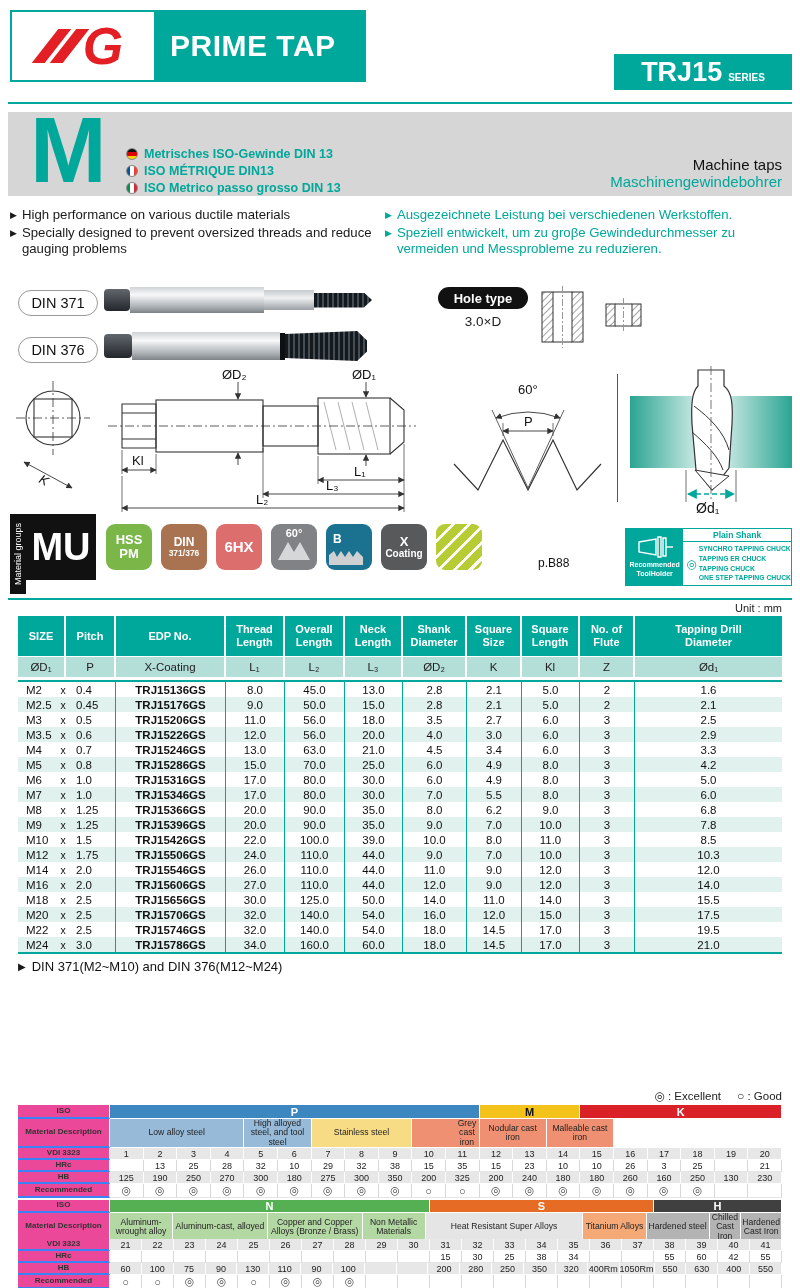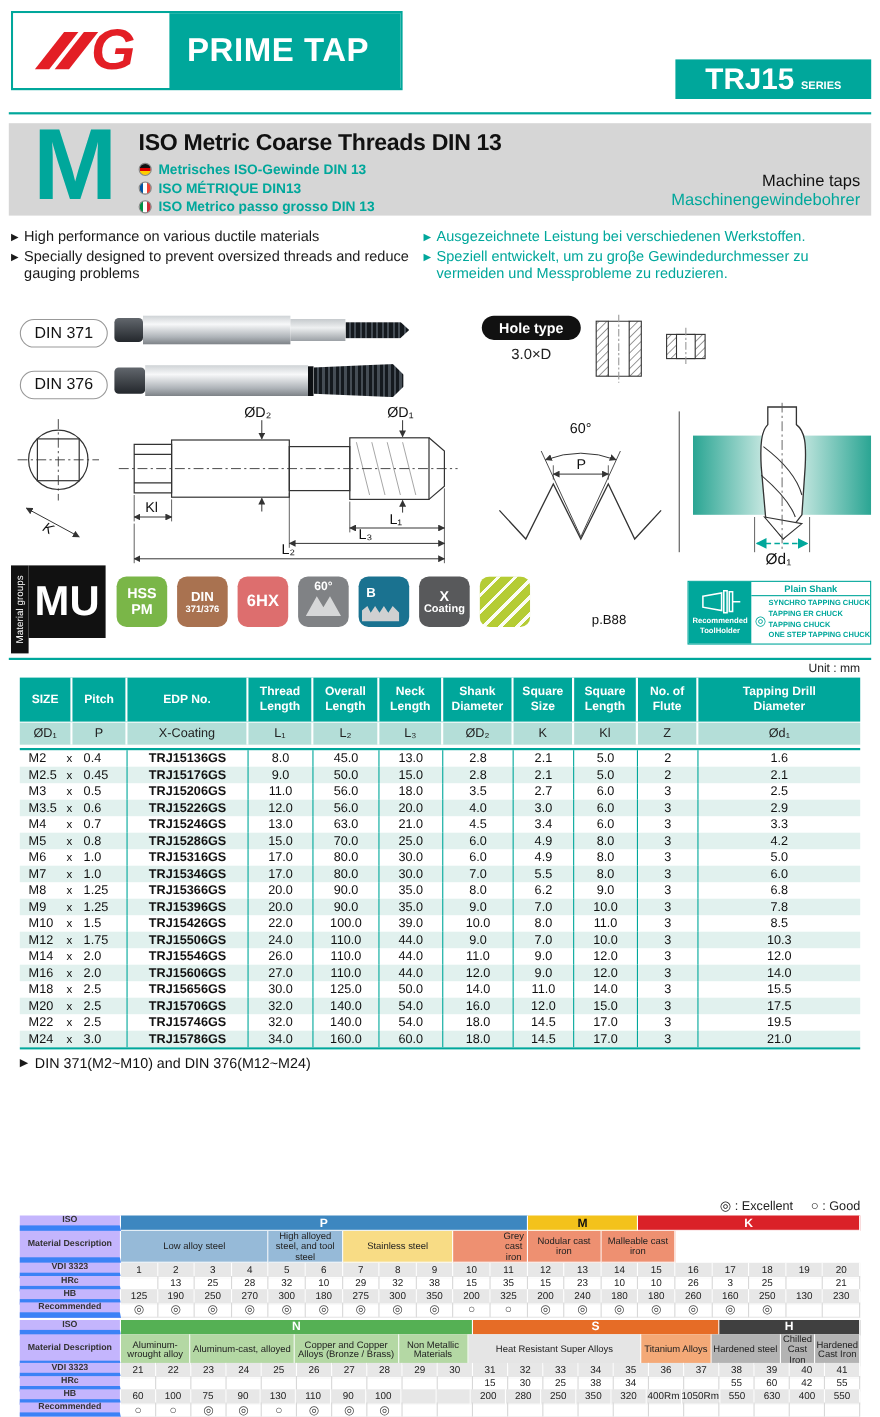--- a/index.html
+++ b/index.html
@@ -106,21 +106,21 @@
   .footnote { position:absolute; left:18px; top:959px; display:flex; align-items:center; }
   .footnote .tri { font-size:10px; margin-right:6px; }
   .footnote .ft { font-size:13px; color:#111; }
 
   
   .legend { position:absolute; right:18px; top:1089px; display:flex; gap:16px; font-size:11.5px; color:#222; }
   .legend .sym { font-size:12px; }
   .app { position:absolute; left:18px; width:764px; }
   .app1 { top:1105px; } .app2 { top:1200px; border-bottom:3px double #999; padding-bottom:1px; }
   .arow { display:grid; }
-  .alabel { background:#c4b5fd; color:#333; font-size:8px; font-weight:bold; display:flex; align-items:center; justify-content:center; text-align:center; line-height:1.1; border-right:1px solid #fff; border-bottom:5px solid #3b82f6; padding:0 2px; }
+  .alabel { background:#ec4899; color:#333; font-size:8px; font-weight:bold; display:flex; align-items:center; justify-content:center; text-align:center; line-height:1.1; border-right:1px solid #fff; border-bottom:2px solid #3b82f6; padding:0 2px; }
   .isocell { font-size:11px; font-weight:bold; display:flex; align-items:center; justify-content:center; border-right:1px solid #fff; border-bottom:1px solid #fff; }
   .matcell { font-size:8.6px; color:#222; display:flex; align-items:center; justify-content:center; text-align:center; line-height:1.1; border-right:1px solid #fff; border-bottom:1px solid #fff; padding:0 1px; }
   .ncell { font-size:9px; color:#222; display:flex; align-items:center; justify-content:center; border-right:1px solid #d8d8d8; border-bottom:1px solid #e5e5e5; }
   .r-vdi .ncell, .r-hb .ncell { background:#e7e7e7; border-right:1px solid #fff; border-bottom:1px solid #fff; }
   .r-rec .ncell { font-size:11px; color:#444; }
   .app1 .r-iso { height:14px; } .app1 .r-mat { height:29px; } .app1 .r-vdi { height:12px; } .app1 .r-hrc { height:12px; } .app1 .r-hb { height:12px; } .app1 .r-rec { height:14px; }
   .app2 .r-iso { height:13px; } .app2 .r-mat { height:26px; } .app2 .r-vdi { height:12px; } .app2 .r-hrc { height:12px; } .app2 .r-hb { height:12px; } .app2 .r-rec { height:12px; }
 </style>
 </head>
 <body>
@@ -138,21 +138,20 @@
     <div class="logo-right">PRIME TAP</div>
   </div>
   <div class="series-box">
     <span class="series-name">TRJ15</span>
     <span class="series-suffix">SERIES</span>
   </div>
   <div class="rule-teal rule1"></div>
 
   <div class="band">
     <div class="m-letter">M</div>
-    <div class="band-title">ISO Metric Coarse Threads DIN 13</div>
     <div class="langs" id="langs">
         <div class="lang">
           <span class="flag flag-de"></span>
           <span class="lang-text">Metrisches ISO-Gewinde DIN 13</span>
         </div>
         <div class="lang">
           <span class="flag flag-fr"></span>
           <span class="lang-text">ISO MÉTRIQUE DIN13</span>
         </div>
         <div class="lang">

